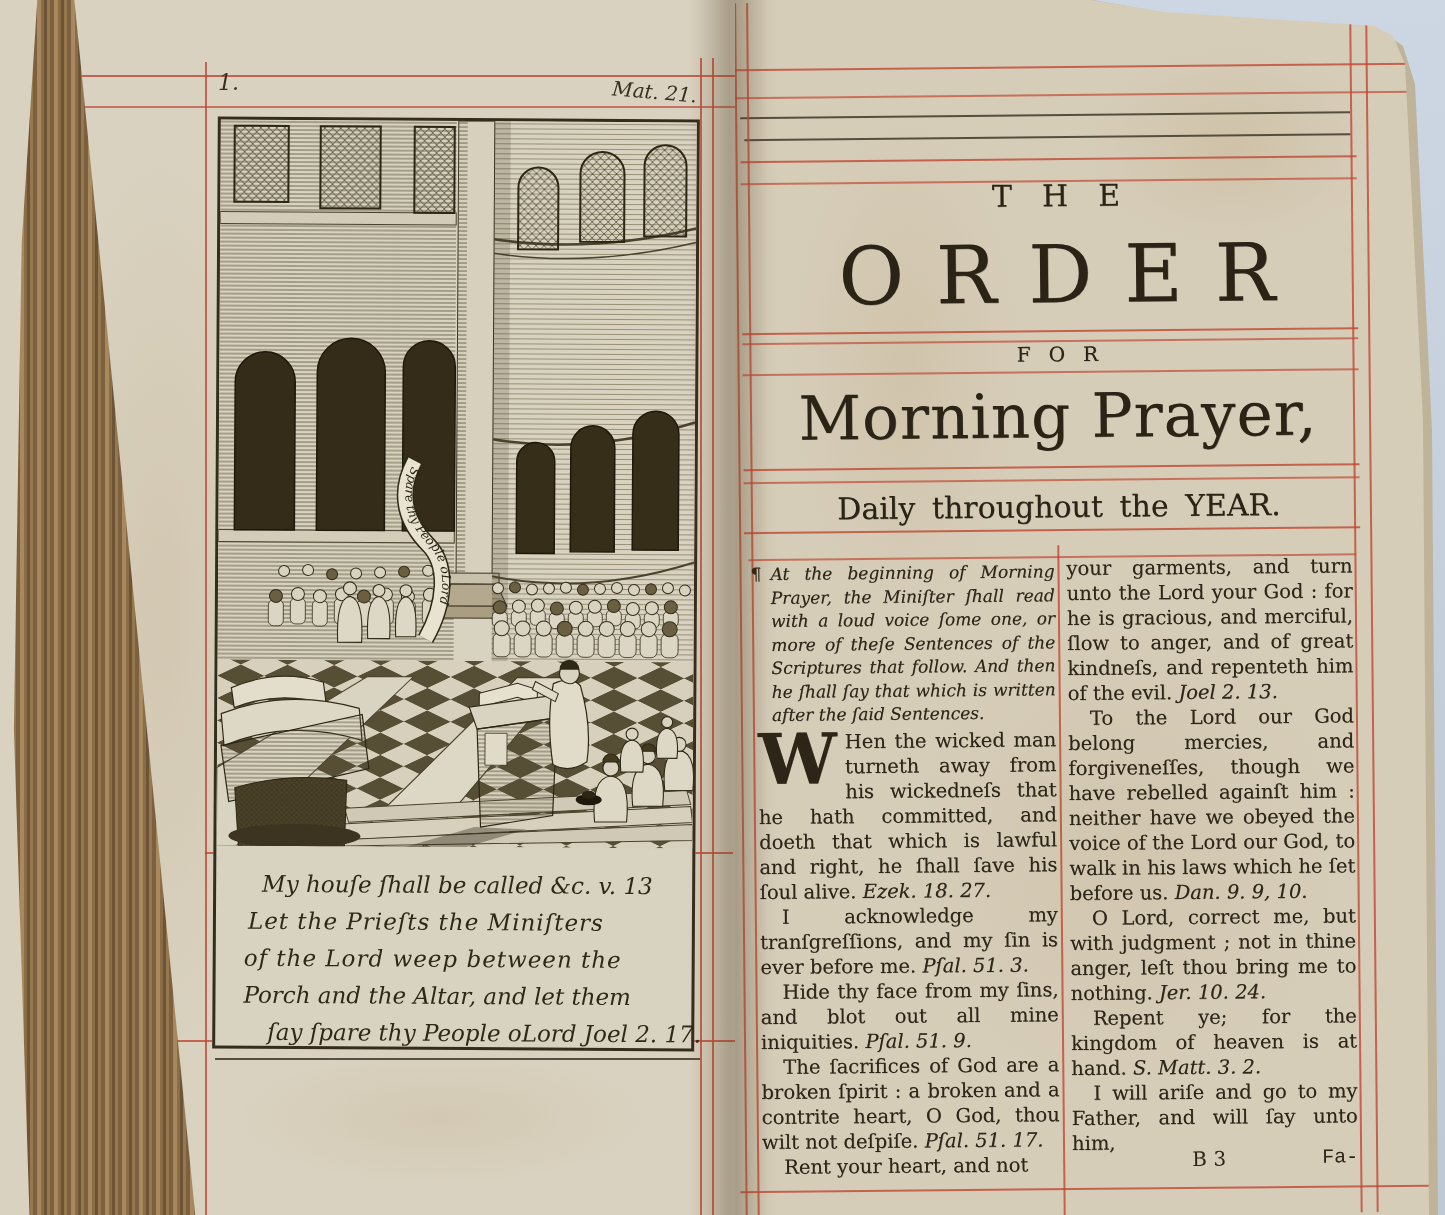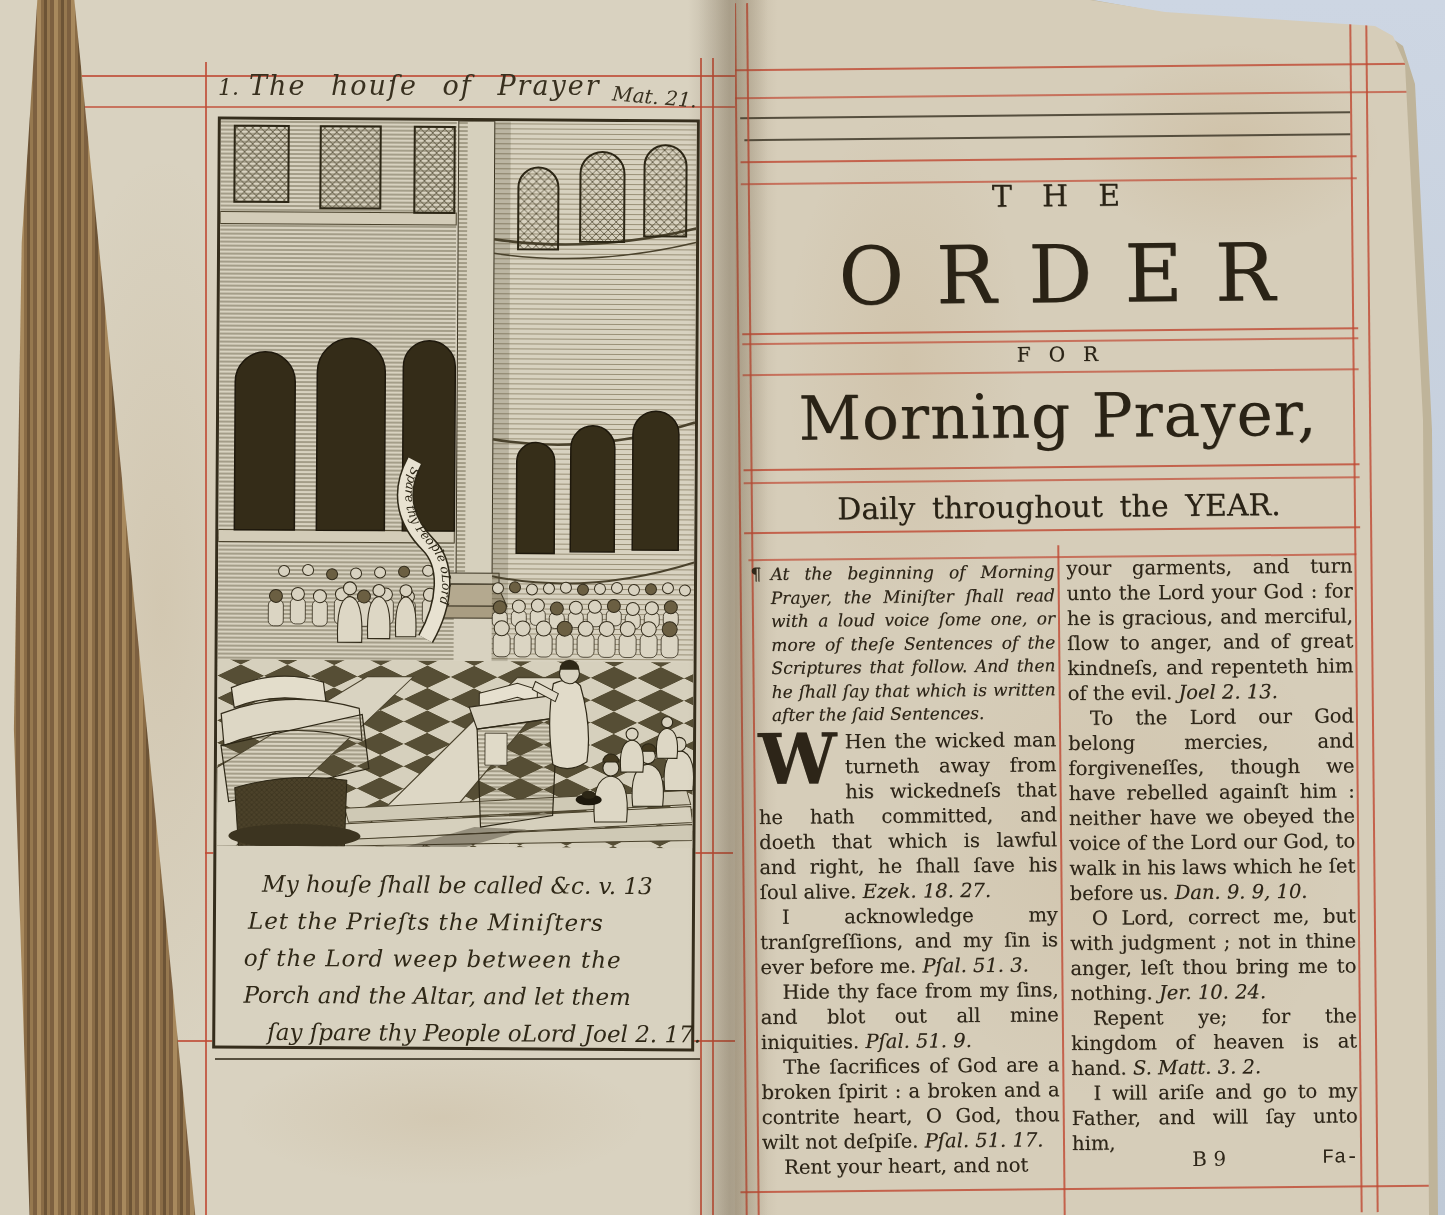--- a/index.html
+++ b/index.html
@@ -85,21 +85,20 @@
     <div class="hr thin" style="left:50px;top:106px;width:685px;"></div>
     <div class="vr" style="left:205px;top:62px;height:1153px;"></div>
     <div class="vr" style="left:700px;top:58px;height:1157px;"></div>
     <div class="vr thin" style="left:712px;top:58px;height:1157px;width:1.5px;"></div>
     <div class="hr" style="left:205px;top:852px;width:528px;"></div>
     <div class="hr" style="left:50px;top:1040px;width:685px;"></div>
     <div class="hr black thin" style="left:215px;top:1058px;width:485px;"></div>
 
     <div class="lp-header">
       <span class="h-num">1.</span>
-      <span class="h-title">The houſe of Prayer</span>
       <span class="h-ref">Mat. 21.</span>
     </div>
 
     <div class="plate">
       <svg class="scene-svg" viewBox="0 0 476 726" width="476" height="726" xmlns="http://www.w3.org/2000/svg">
         <defs>
           <pattern id="ph" width="4" height="4" patternUnits="userSpaceOnUse">
               <path d="M0 2 H4" stroke="#564c34" stroke-width="0.8"></path>
             </pattern>
           <pattern id="ph2" width="4" height="5" patternUnits="userSpaceOnUse">
@@ -360,21 +359,21 @@
         </div>
       <div class="col col-right" id="colR">
           <p class="par noindent">your garments, and turn unto the Lord your God : for he is gracious, and merciful, ſlow to anger, and of great kindneſs, and repenteth him of the evil.<i class="sref"> Joel 2. 13.</i></p>
           <p class="par">To the Lord our God belong mercies, and forgiveneſſes, though we have rebelled againſt him : neither have we obeyed the voice of the Lord our God, to walk in his laws which he ſet before us.<i class="sref"> Dan. 9. 9, 10.</i></p>
           <p class="par">O Lord, correct me, but with judgment ; not in thine anger, leſt thou bring me to nothing.<i class="sref"> Jer. 10. 24.</i></p>
           <p class="par">Repent ye; for the kingdom of heaven is at hand.<i class="sref"> S. Matt. 3. 2.</i></p>
           <p class="par">I will ariſe and go to my Father, and will ſay unto him,</p>
         </div>
 
       <div class="sigline">
-        <span class="sig">B 9</span>
+        <span class="sig">B 3</span>
         <span class="catch">Fa-</span>
       </div>
     </div>
   </div>
 
   <div class="edge-stack"></div>
   <div class="gutter"></div>
 </div>
 
 </body></html>

